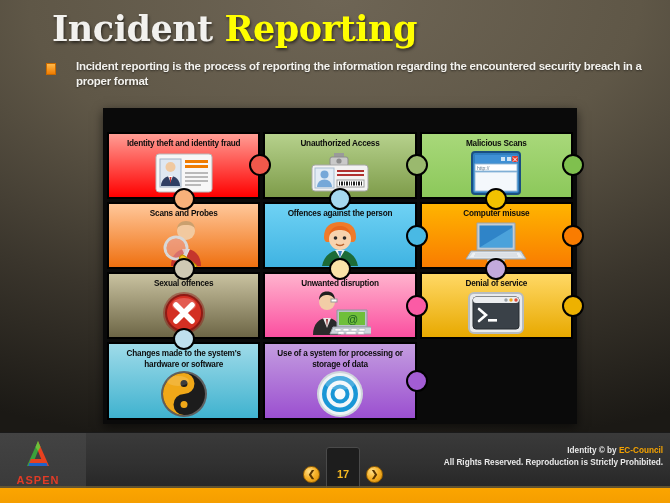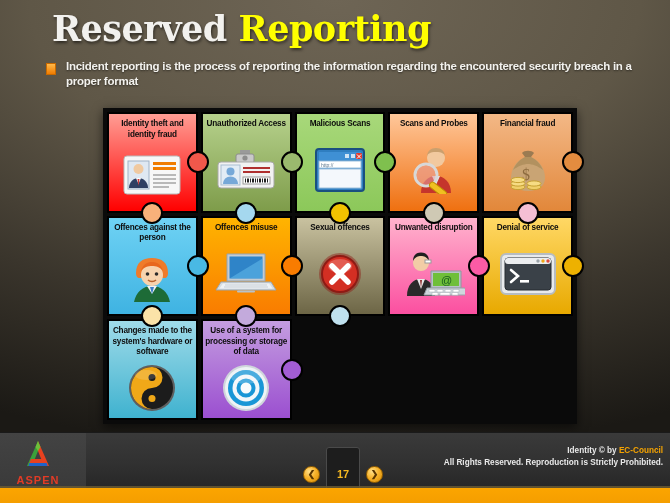--- a/index.html
+++ b/index.html
@@ -19,44 +19,45 @@
     position:absolute;left:52px;top:7px;
     font-family:"DejaVu Serif","Liberation Serif",serif;
     font-weight:bold;font-size:35px;letter-spacing:-0.5px;
     white-space:nowrap;line-height:44px;
     text-shadow:1px 2px 3px rgba(0,0,0,.55);
   }
   .title .w{color:#f2f1ee;}
   .title .y{color:#ffff00;margin-top:40px;}
   .subwrap{
     position:absolute;left:46px;top:59px;width:600px;
-    display:flex;gap:10px;align-items:flex-start;
+    display:flex;gap:20px;align-items:flex-start;
   }
   .bullet{
     flex:0 0 auto;margin-top:4px;width:8px;height:10px;
     background:linear-gradient(180deg,#ffb94a 0%,#f07c00 100%);
     border:1px solid #c96a00;
   }
   .subtext{
     color:#f3f2ee;font-size:11.5px;font-weight:bold;line-height:15px;
     letter-spacing:-0.25px;
     text-shadow:0 1px 2px rgba(0,0,0,.5);
   }
   
   .board{
     position:absolute;left:103px;top:108px;width:474px;height:316px;
     background:#0a0a0a;
     box-shadow:0 3px 10px rgba(0,0,0,.6);
   }
   .grid{
     position:absolute;inset:4px;
     display:grid;
-    grid-template-columns:repeat(5,1fr);
+    grid-template-columns:repeat(3,1fr);
     grid-template-rows:repeat(3,1fr);
     gap:3px;
+    margin-top:20px;
   }
   .tile{
     position:relative;
     border:2px solid #000;
     box-sizing:border-box;
     overflow:visible;
     display:flex;flex-direction:column;align-items:center;
   }
   .tile .lbl{
     position:relative;z-index:4;
@@ -135,21 +136,21 @@
     content:"";position:absolute;left:0;top:-2px;width:670px;height:2px;
     background:#6b5a32;opacity:.85;
   }
 </style>
 </head>
 <body>
 
 <div class="slide">
 
   <div class="title">
-    <span class="w">Reserved</span>
+    <span class="w">Incident</span>
     <span class="y">Reporting</span>
   </div>
 
   <div class="subwrap">
     <span class="bullet"></span>
     <span class="subtext">Incident reporting is the process of reporting the information regarding the encountered  security breach in a proper format</span>
   </div>
 
   <div class="board">
     <div class="grid" id="grid">
@@ -233,60 +234,40 @@
       <path d="M21 11c0-6 4-9 9-9s9 3 9 9c0-3-3-5-9-5s-9 2-9 5z" fill="#caa06e"></path>
       <path d="M15 47c0-11 7-17 15-17s15 6 15 17z" fill="#c5352c"></path>
       <path d="M26 30h8l-4 9z" fill="#e4e4e4"></path>
       <circle cx="20" cy="29" r="11" fill="none" stroke="#d8d8d8" stroke-width="3"></circle>
       <circle cx="20" cy="29" r="9.5" fill="#e8a0a0" opacity=".55"></circle>
       <rect x="26" y="35" width="20" height="6" rx="3" transform="rotate(38 26 35)" fill="#f0c020" stroke="#c09000"></rect>
             </svg>
           </div>
           <span class="knob bottom" style="background: rgb(207, 201, 180);"></span>
         </div>
-        <div class="tile" style="background: linear-gradient(rgb(243, 184, 134) 0%, rgb(226, 135, 58) 100%);">
-          <div class="lbl">Financial fraud</div>
-          <div class="art">
-            <svg class="icon" width="56" height="46" viewBox="0 0 56 46">
-      <path d="M22 6c2-3 10-3 12 0l-3 4h-6z" fill="#9b7b52"></path>
-      <path d="M25 10h6c9 4 14 12 14 21 0 8-7 13-17 13S11 39 11 31c0-9 5-17 14-21z" fill="#c9a474"></path>
-      <path d="M25 10h6c6 3 10 8 12 13-5-4-11-6-15-6s-10 2-15 6c2-5 6-10 12-13z" fill="#b2915f"></path>
-      <text x="22" y="33" font-family="Liberation Serif" font-size="16" fill="#8d6b3f">$</text>
-      <g>
-        <ellipse cx="18" cy="40" rx="7" ry="2.6" fill="#f0cf6a" stroke="#c7a233"></ellipse>
-        <ellipse cx="18" cy="36.5" rx="7" ry="2.6" fill="#f6dc84" stroke="#c7a233"></ellipse>
-        <ellipse cx="18" cy="33" rx="7" ry="2.6" fill="#f6dc84" stroke="#c7a233"></ellipse>
-        <ellipse cx="34" cy="40" rx="7" ry="2.6" fill="#f0cf6a" stroke="#c7a233"></ellipse>
-        <ellipse cx="34" cy="36.5" rx="7" ry="2.6" fill="#f6dc84" stroke="#c7a233"></ellipse>
-      </g>
-            </svg>
-          </div>
-          <span class="knob right" style="background: rgb(228, 140, 63);"></span>
-          <span class="knob bottom" style="background: rgb(244, 191, 212);"></span>
-        </div>
         <div class="tile" style="background: linear-gradient(rgb(111, 210, 244) 0%, rgb(63, 179, 226) 100%);">
           <div class="lbl">Offences against the person</div>
           <div class="art">
             <svg class="icon" width="52" height="48" viewBox="0 0 52 48">
       <path d="M10 18c0-10 6-15 16-15s16 5 16 15c0 4-2 5-3 5H13c-1 0-3-1-3-5z" fill="#ef7b2a"></path>
       <circle cx="26" cy="20" r="11" fill="#f7d3ae"></circle>
       <path d="M15 16c2-7 6-9 11-9s9 2 11 9c-3-4-7-5-11-5s-8 1-11 5z" fill="#e8681f"></path>
       <circle cx="21.5" cy="19" r="1.8" fill="#2b2b2b"></circle>
               <circle cx="30.5" cy="19" r="1.8" fill="#2b2b2b"></circle>
       <path d="M22 25c2 2 6 2 8 0" stroke="#b8632e" stroke-width="1.5" fill="none"></path>
       <path d="M8 47c2-10 9-16 18-16s16 6 18 16z" fill="#1d6b37"></path>
       <path d="M21 31h10l-5 8z" fill="#f2f2f2"></path>
       <path d="M24 32h4l-2 7z" fill="#3a7fc9"></path>
             </svg>
           </div>
           <span class="knob right" style="background: rgb(73, 185, 228);"></span>
           <span class="knob bottom" style="background: rgb(251, 227, 168);"></span>
         </div>
         <div class="tile" style="background: linear-gradient(rgb(255, 180, 0) 0%, rgb(249, 124, 0) 100%);">
-          <div class="lbl">Offences misuse</div>
+          <div class="lbl">Computer misuse</div>
           <div class="art">
             <svg class="icon" width="62" height="44" viewBox="0 0 62 44">
       <path d="M12 2h38v27H12z" fill="#c3ccd4" stroke="#97a3ad"></path>
       <rect x="14.5" y="4.5" width="33" height="22" fill="#2f84c8"></rect>
       <path d="M14.5 26.5l33-20v20z" fill="#5fb6e8" opacity=".6"></path>
       <path d="M6 30h50l5 8H1z" fill="#d7dde2" stroke="#9aa6b0"></path>
       <path d="M8 31.5h46l3.5 5H4.5z" fill="#eef2f5"></path>
       <g stroke="#b8c2ca" stroke-width=".7">
         <path d="M10 33h42M9 35h44"></path>
               </g>

